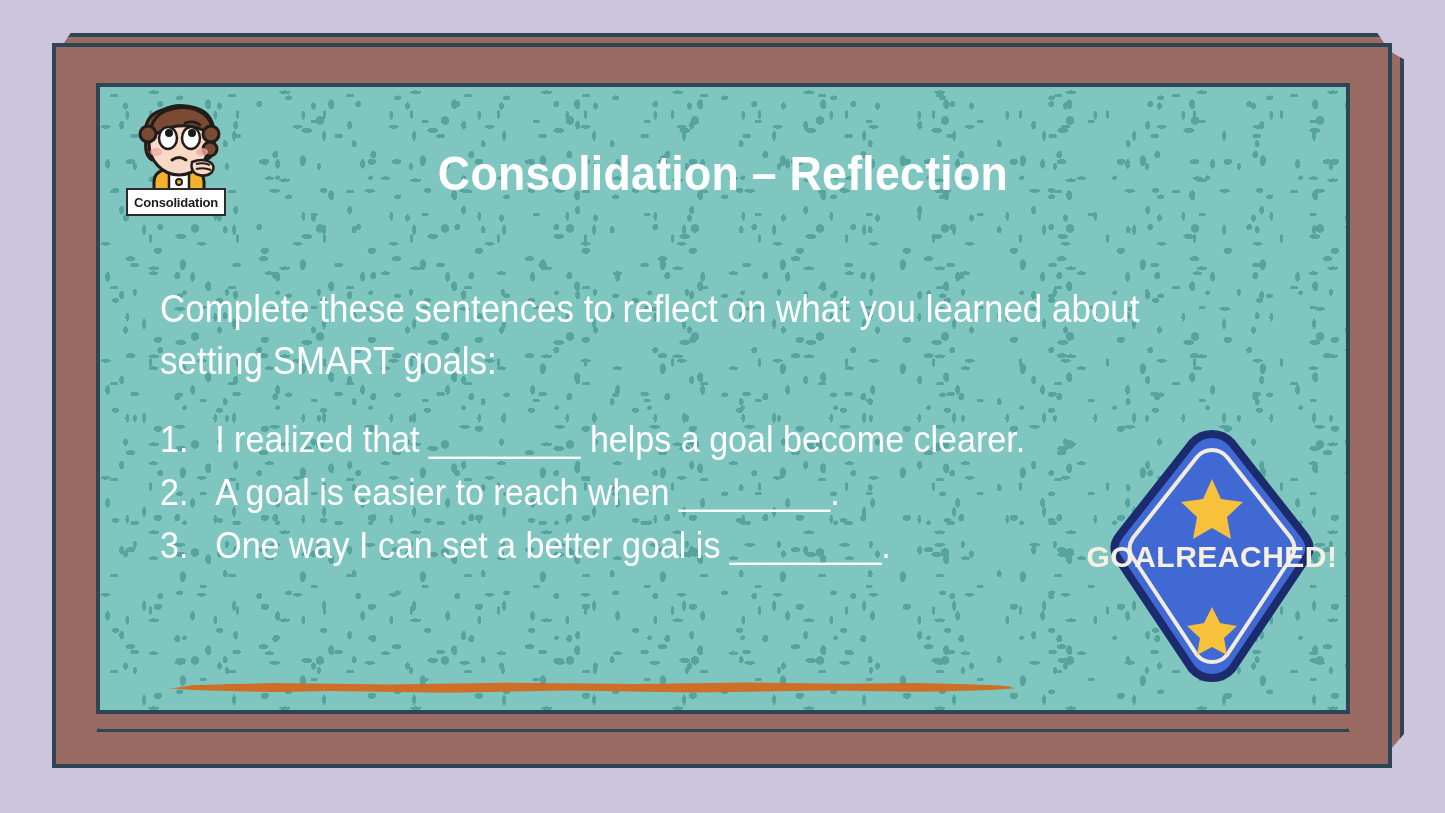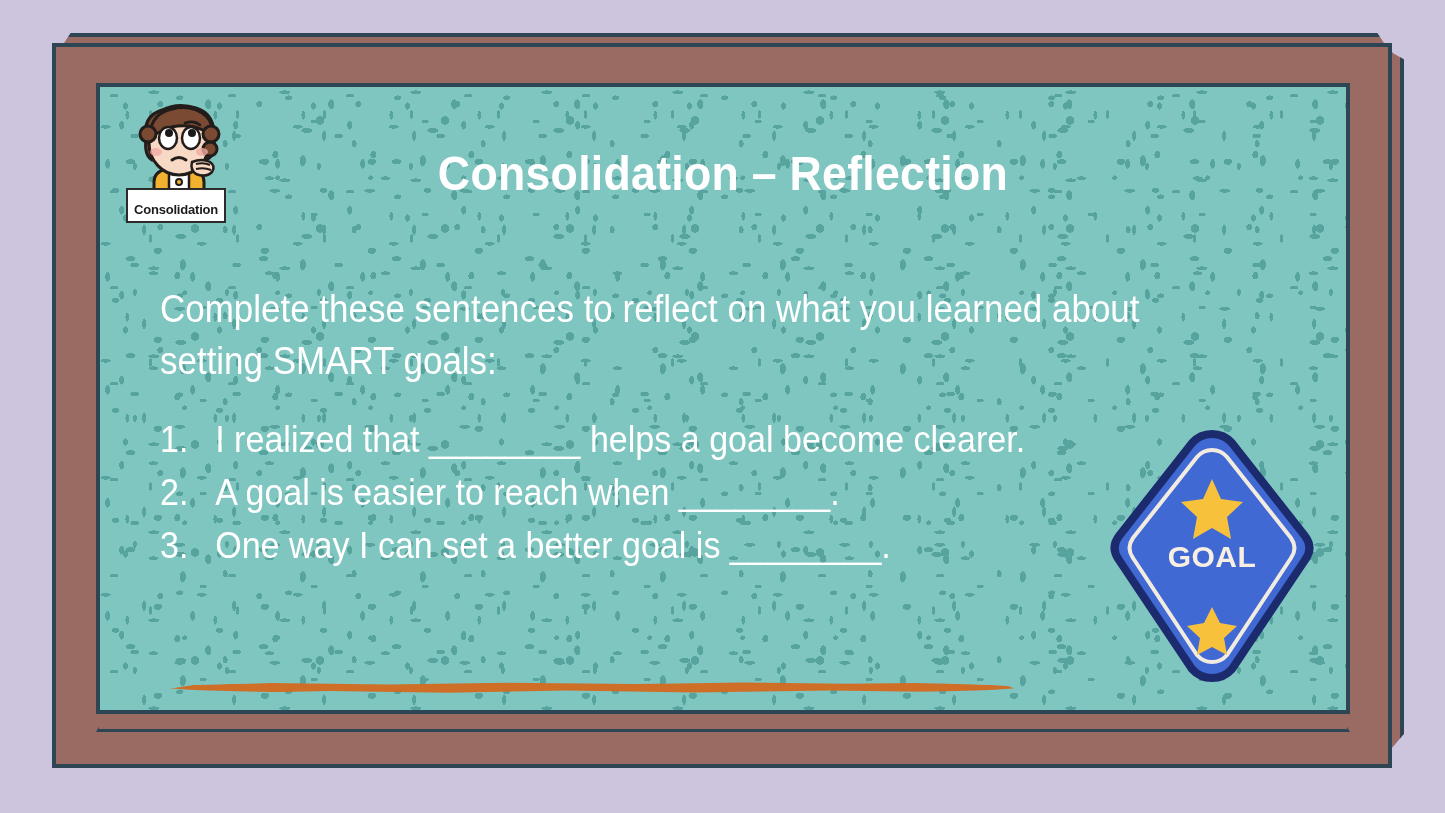--- a/index.html
+++ b/index.html
@@ -127,21 +127,21 @@
     left: 126px;
     top: 100px;
     width: 106px;
     height: 115px;
   }
   .char-label {
     position: absolute;
     left: 0;
     top: 88px;
     width: 100px;
-    padding: 12px 2px 4px;
+    padding: 5px 2px 4px;
     background: #ffffff;
     border: 2px solid #2b2b2b;
     text-align: center;
     font-size: 13px;
     font-weight: bold;
     color: #1b1b1b;
     font-family: "Liberation Sans", sans-serif;
     letter-spacing: -0.2px;
     box-sizing: border-box;
   }
@@ -326,16 +326,17 @@
                L97 33 Q103 26 112 26 Z" fill="none" stroke="#f2ece0" stroke-width="4"></path>
 
       <path d="M112 55 L121 75 L143 78 L127 93 L131 115 L112 104 L93 115
                L97 93 L81 78 L103 75 Z" fill="#f7c13c"></path>
 
       <path d="M112 183 L120 199 L137 202 L124 214 L127 231 L112 223 L97 231
                L100 214 L87 202 L104 199 Z" fill="#f7c13c"></path>
     </svg>
     <div class="badge-text">
       <span>GOAL</span>
+      <span>REACHED!</span>
     </div>
   </div>
 
 </div>
 
 </body></html>

